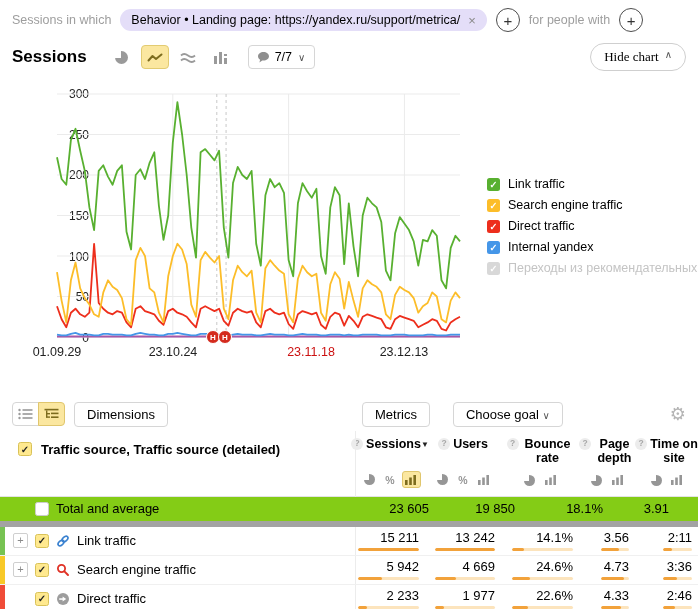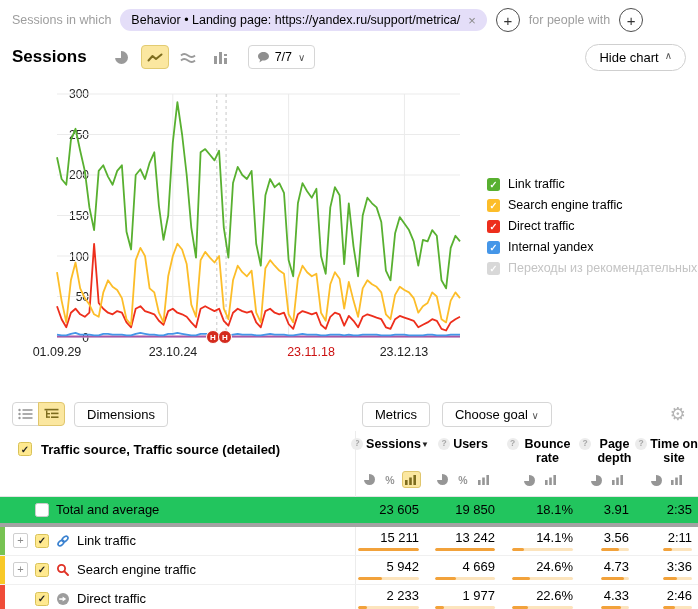--- a/index.html
+++ b/index.html
@@ -21,21 +21,21 @@
   .page-title { font-size:17px; font-weight:bold; margin-right:16px; }
   .icon-btn { width:28px; height:24px; border-radius:4px; border:1px solid transparent;
     display:flex; align-items:center; justify-content:center; color:#9a9a9a; cursor:pointer; background:transparent; }
   .icon-btn.active { background:#fbe7a0; border-color:#e2cb72; color:#7d6c1e; }
   .pie-glyph { width:13px; height:13px; border-radius:50%;
     background:conic-gradient(currentColor 0 265deg, transparent 265deg 360deg); }
   .dropdown { display:flex; align-items:center; gap:6px; border:1px solid #d6d6d6; border-radius:4px;
     padding:4px 9px; font-size:12.5px; margin-left:8px; cursor:pointer; background:#fff; }
   .chev { font-size:10px; color:#555; }
   .hide-chart { margin-left:auto; border:1px solid #cfcfcf; border-radius:15px; padding:5px 13px;
-    font-size:13px; background:#fff; display:flex; align-items:flex-start; gap:6px; cursor:pointer; }
+    font-size:13px; background:#fff; display:flex; align-items:flex-start; gap:6px; cursor:pointer;font-family:Liberation Serif, serif; }
 
   
   .chart-section { position:relative; height:298px; }
   .y-axis { position:absolute; left:0; top:10px; width:47px; height:258px; display:flex;
     flex-direction:column; justify-content:space-between; align-items:flex-end; font-size:12px; color:#222;margin-left:42px; }
   .plot { position:absolute; left:57px; top:17px; width:403px; height:243px; }
   .x-label { position:absolute; top:268px; transform:translateX(-50%); font-size:12.5px; color:#222; white-space:nowrap; }
   .x1{left:57px} .x2{left:173px} .x3{left:289px; color:#cc1111;margin-left:22px;} .x4{left:404px}
   .note-marker { position:absolute; top:253px; width:14px; height:14px; border-radius:50%;
     background:#d42b1e; border:1.5px solid #fff; color:#fff; font-size:8px; font-weight:bold;
@@ -50,21 +50,21 @@
 
   
   .table-section { margin-top:22px; }
   .toolbar { position:relative; display:flex; align-items:center; gap:9px; padding:0 12px; height:34px; }
   .seg { display:flex; }
   .seg .icon-btn { border:1px solid #d6d6d6; width:27px; height:24px; border-radius:0 4px 4px 0; }
   .seg .icon-btn:first-child { border-radius:4px 0 0 4px; }
   .seg .icon-btn + .icon-btn { margin-left:-1px; }
   .seg .icon-btn.active { background:#fbe7a0; border-color:#e0c66d; color:#7d6c1e; z-index:1; }
   .btn { border:1px solid #d6d6d6; border-radius:4px; padding:4px 12px; background:#fff; font-size:13px; cursor:pointer; }
-  .metrics-group { position:absolute; left:362px; display:flex; gap:12px; }
+  .metrics-group { position:absolute; left:362px; display:flex; gap:23px; }
   .gear { margin-left:auto; color:#b5b5b5; font-size:18px; line-height:1; cursor:pointer; }
 
   
   .table { position:relative; }
   .vline { position:absolute; left:355px; top:0; bottom:0; width:1px; background:#ececec; }
   .grid-row { display:grid; grid-template-columns:355px 70px 76px 78px 56px 63px; align-items:center; }
   .thead { border-bottom:1px solid #e3e3e3; padding-top:6px; }
   .head-dim { display:flex; align-items:flex-start; gap:9px; padding-left:18px; font-weight:bold; align-self:start; padding-top:5px; }
   .mh-wrap { display:flex; flex-direction:column; align-items:center; gap:6px; padding-bottom:7px; }
   .mh { display:flex; align-items:flex-start; justify-content:center; gap:3px; font-weight:bold;
@@ -73,21 +73,21 @@
   .help { width:12px; height:12px; border-radius:50%; background:#ececec; color:#a8a8a8; font-size:8.5px;
     display:inline-flex; align-items:center; justify-content:center; flex:none; margin-top:1px; cursor:pointer; }
   .sort { font-size:8px; margin-top:3px; color:#222; }
   .toggles { display:flex; gap:2px; justify-content:center; }
   .tg { width:19px; height:17px; border-radius:3px; border:1px solid transparent; color:#969696;
     display:flex; align-items:center; justify-content:center; cursor:pointer; font-size:10.5px; font-weight:bold; }
   .tg .pie-glyph { width:11px; height:11px; }
   .tg.active { background:#fbe7a0; border-color:#e0c66d; color:#7d6c1e; }
 
   .row { position:relative; height:29px; border-bottom:1px solid #f0f0f0; }
-  .row.total { background:#22c55e; height:30px; border-bottom:4px solid #a3a3a3; }
+  .row.total { background:#84cc16; height:30px; border-bottom:6px solid #a3a3a3;gap:10px; }
   .stripe { position:absolute; left:0; top:0; bottom:0; width:5px; }
   .dim-cell { display:flex; align-items:center; gap:7px; padding-left:13px; height:100%; }
   .expander { width:15px; height:15px; border:1px solid #cfcfcf; border-radius:2px; background:#fff;
     color:#8a8a8a; font-size:11px; line-height:1; display:flex; align-items:center; justify-content:center;
     cursor:pointer; flex:none; }
   .exp-spacer { width:15px; flex:none; }
   .cbx { width:14px; height:14px; border-radius:2.5px; background:#ffe98f; border:1px solid #d9c258;
     color:#222; font-size:10px; font-weight:bold; display:flex; align-items:center; justify-content:center;
     cursor:pointer; flex:none; }
   .cbx.empty { background:#fff; border-color:#cccccc; color:transparent; }

